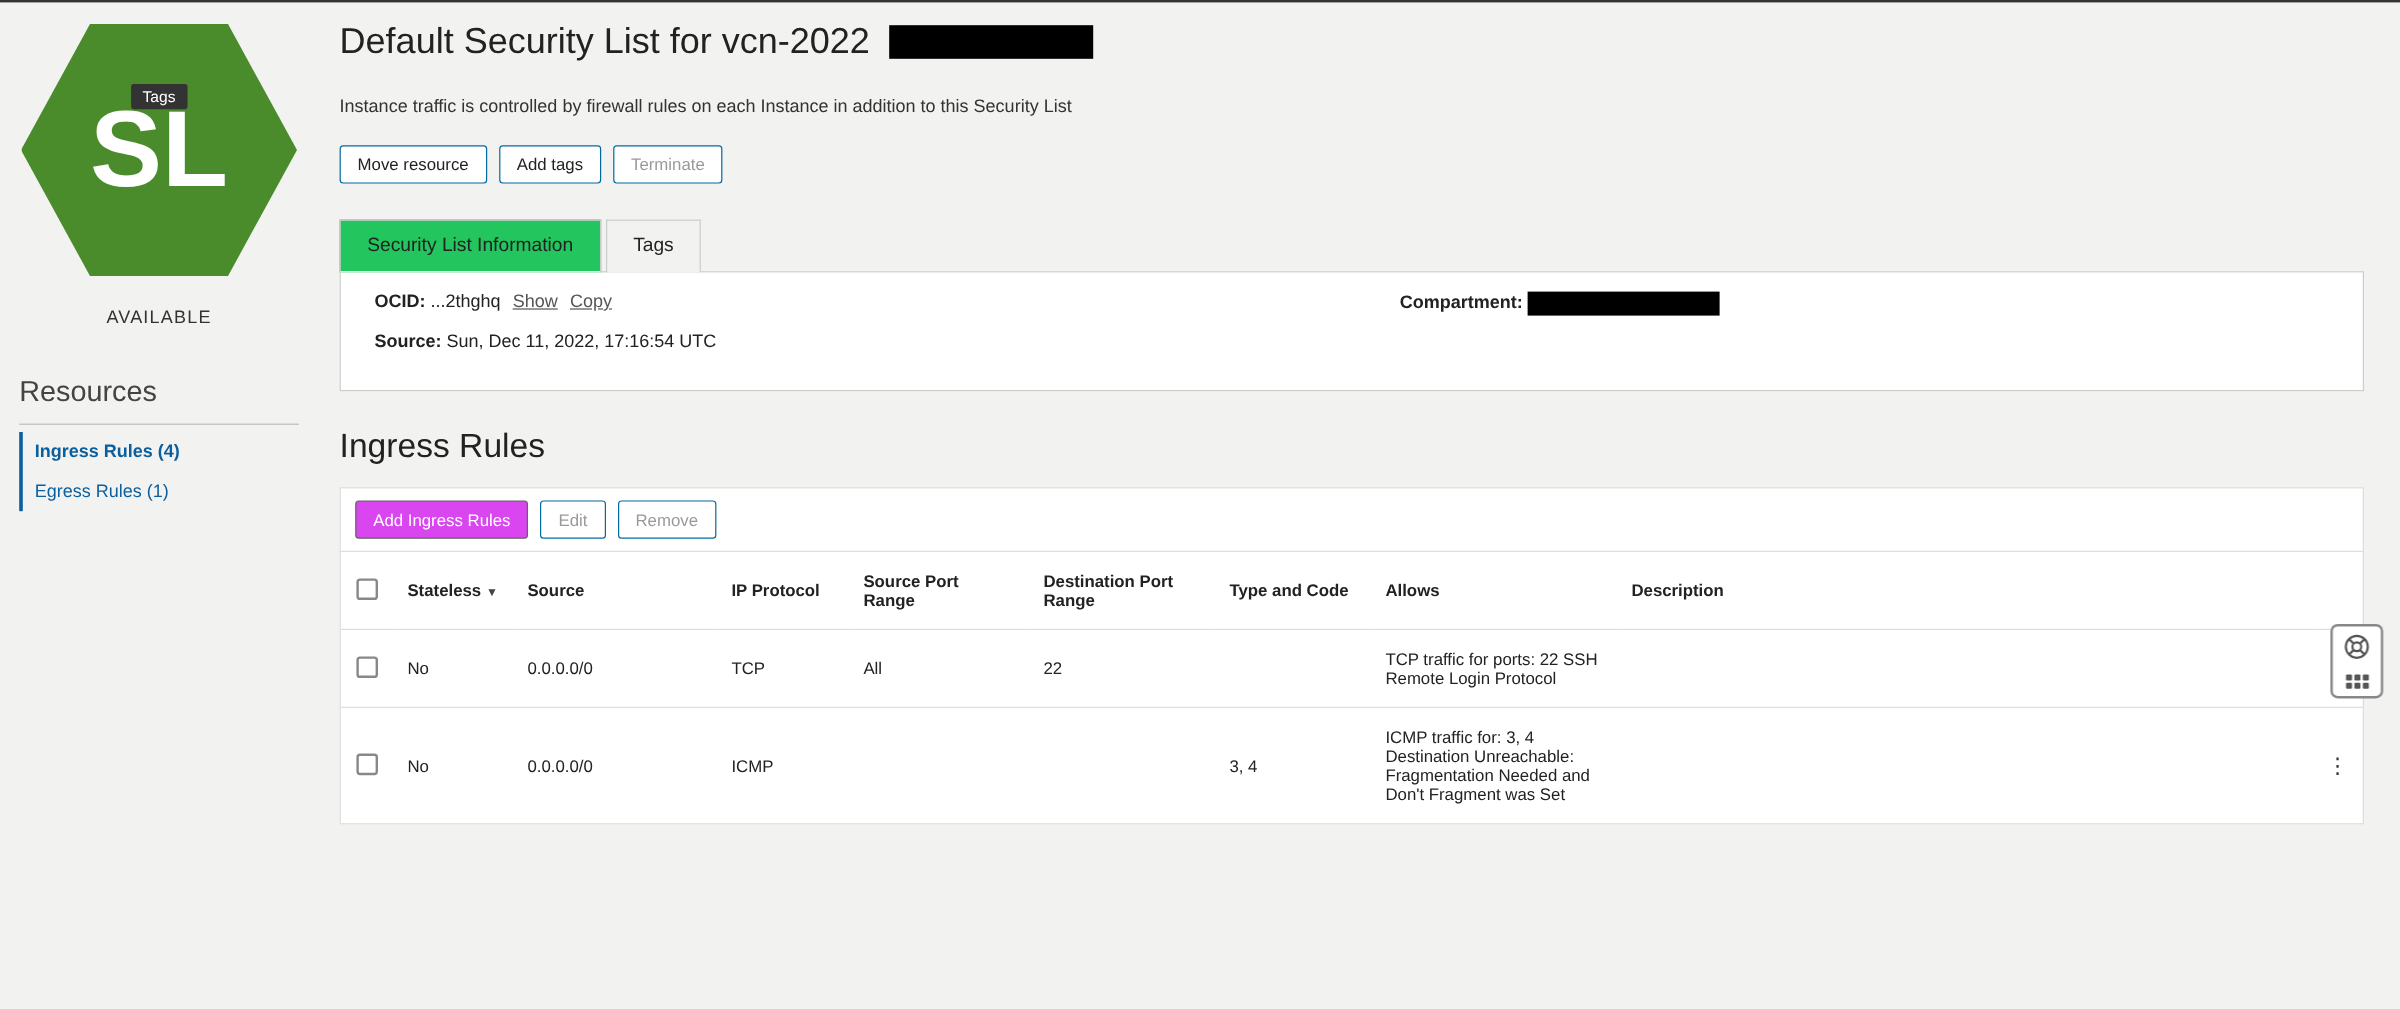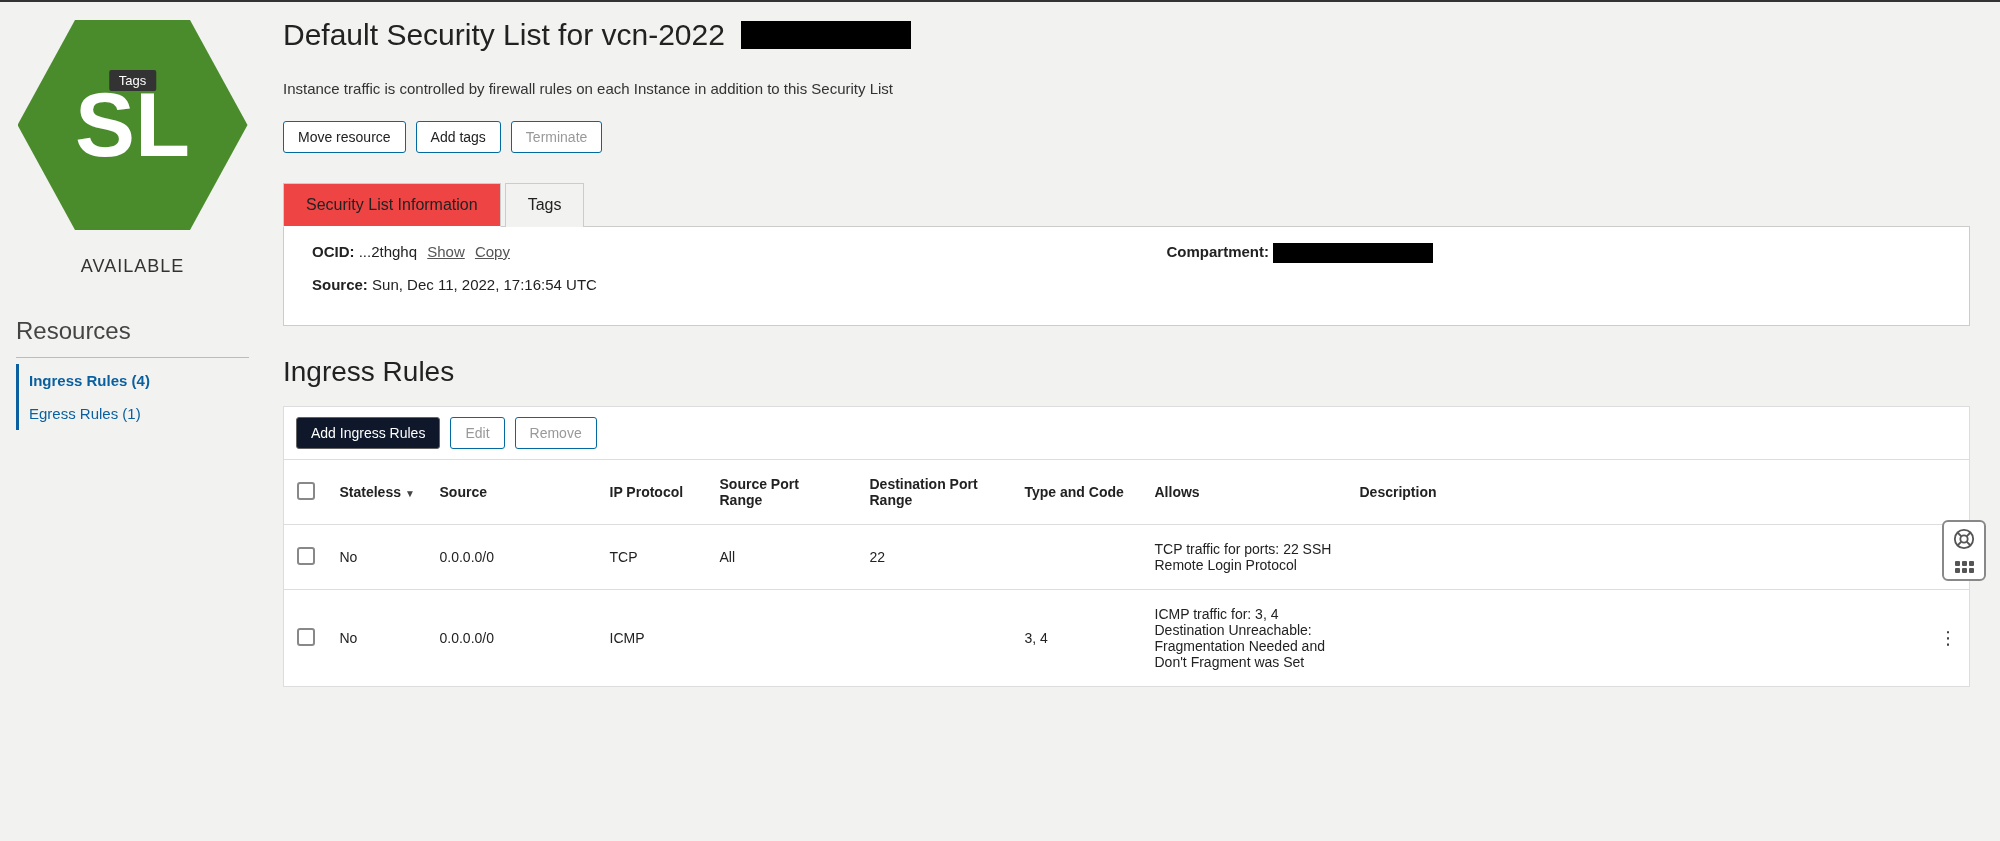--- a/index.html
+++ b/index.html
@@ -51,21 +51,21 @@
       background:#333;
       color:#fff;
       font-size:13px;
       padding:3px 10px;
       border-radius:2px;
     }
     .status-text {
       text-align:center;
       margin-top:26px;
       letter-spacing:1px;
-      font-size:18px;
+      font-size:15px;
       color:#333;
     }
     .resources-heading {
       font-size:24px;
       font-weight:400;
       color:#444;
       padding-bottom:12px;
       border-bottom:1px solid #bbb;
       margin-bottom:6px;
     }
@@ -120,39 +120,39 @@
       font-size:14px;
       border-radius:3px;
       cursor:pointer;
       color:#222;
     }
     .btn.disabled {
       color:#999;
       cursor:default;
     }
     .btn.primary {
-      background:#0f172a;
+      background:#d946ef;
       color:#fff;
       border:1px solid #636363;
     }
     .tab-bar {
       display:flex;
       border-bottom: none;
     }
     .tab {
       padding:12px 22px;
       font-size:16px;
       border:1px solid #ccc;
       border-bottom:none;
       background:#f2f2f0;
       cursor:pointer;
       margin-right:4px;
     }
     .tab.active {
-      background:#ef4444;
+      background:#22c55e;
       font-weight:500;
       border-bottom:1px solid #fff;
       position:relative;
       z-index:2;
     }
     .info-panel {
       background:#fff;
       border:1px solid #ccc;
       padding:16px 28px;
       margin-top:-1px;

